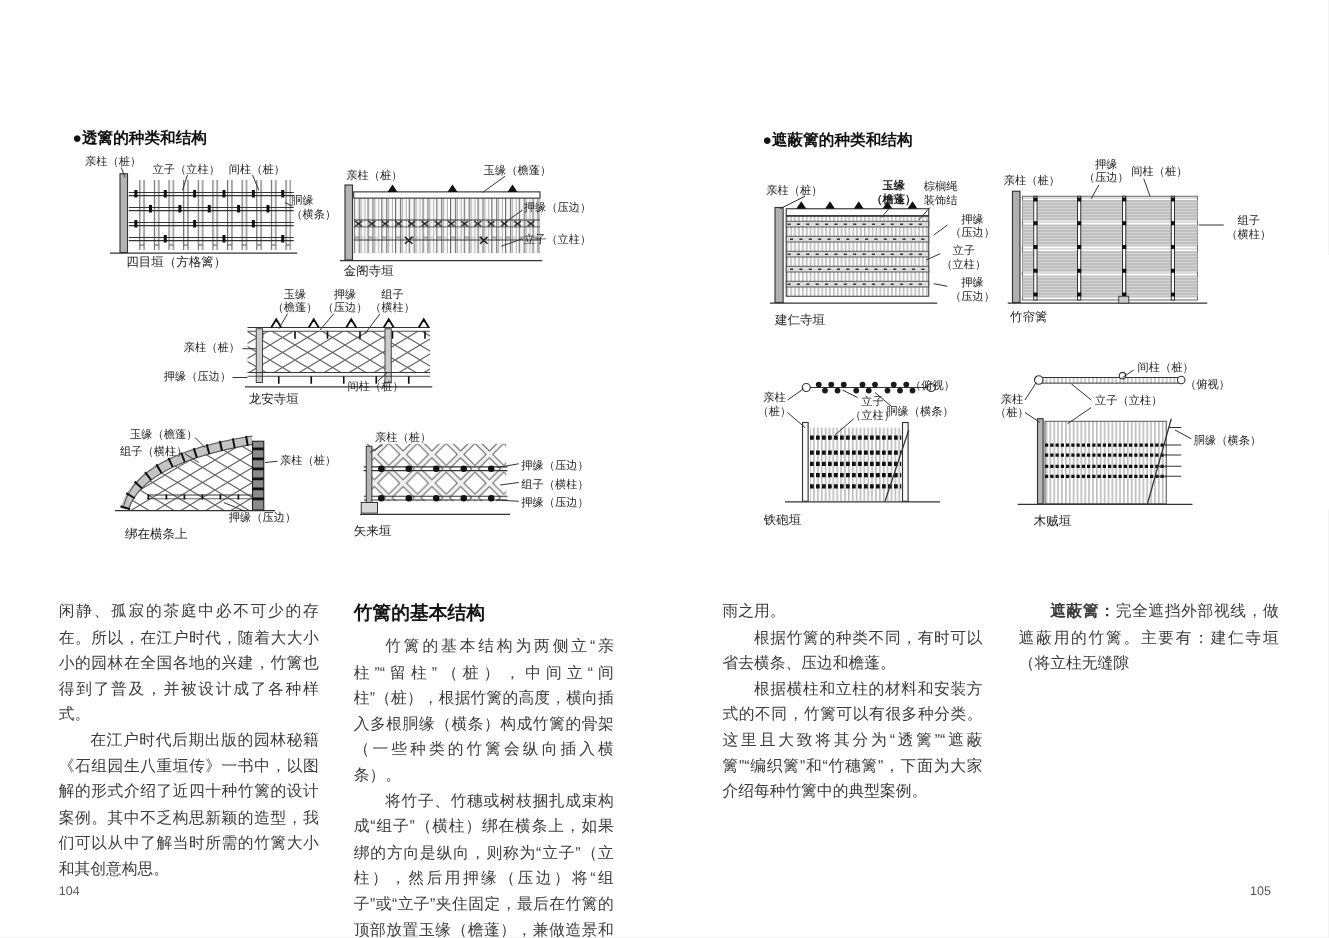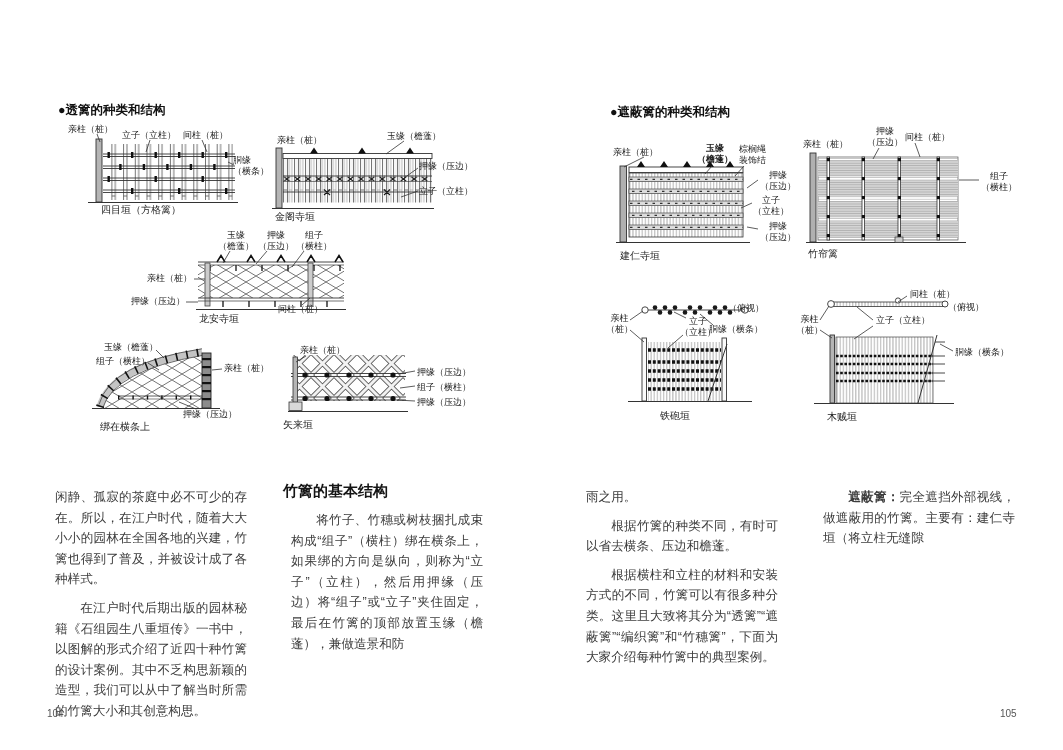--- a/index.html
+++ b/index.html
@@ -8,21 +8,21 @@
   .hdr { position:absolute; font-size:12.5px; font-weight:700; color:#111; }
   .dlabel { position:absolute; font-size:9px; line-height:10.5px; color:#222; white-space:pre-line; }
   .center { text-align:center; }
   .rightal { text-align:right; }
   .boldlab { font-weight:700; }
   .dcaption { position:absolute; font-size:10px; color:#222; }
   .diag { position:absolute; }
   .leaders { position:absolute; left:0; top:0; pointer-events:none; }
   .col { position:absolute; width:208px; color:#3c3c3c; font-size:12.6px;
          line-height:20.6px; text-align:justify; }
-  .col p { margin:8px; }
+  .col p { margin:0; }
   .ind { text-indent:2em; }
   .colhead { font-size:15px; font-weight:700; color:#151515; margin:0 0 5px 0; line-height:23px; text-align:left; }
   .colhead2 { margin-top:23px; }
   .pagenum { position:absolute; font-size:10px; color:#555; }
 </style>
 </head>
 <body>
 
 <div class="spread">
 
@@ -342,21 +342,21 @@
       </g>
       <line x1="80" y1="101" x2="99" y2="44" stroke="#333" stroke-width="1"></line>
     </svg>
   </div>
   <span class="dlabel" style="left:728px;top:303px">（俯视）</span>
   <span class="dlabel center" style="left:606px;top:313px">亲柱
 （桩）</span>
   <span class="dlabel center" style="left:680px;top:316px">立子
 （立柱）</span>
   <span class="dlabel" style="left:709px;top:324px">胴缘（横条）</span>
-  <span class="dcaption" style="left:660px;top:409px">铁砲垣</span>
+  <span class="dcaption" style="left:611px;top:409px">铁砲垣</span>
 
   <div class="diag" style="left:814px;top:294px">
     <svg width="152" height="118">
       <rect x="16" y="8" width="116" height="4.5" fill="url(#vfine)" stroke="#333" stroke-width="0.8"></rect>
       <circle cx="17" cy="10" r="3.4" fill="#fff" stroke="#333" stroke-width="0.9"></circle>
       <circle cx="84" cy="6.5" r="2.6" fill="#fff" stroke="#333" stroke-width="0.9"></circle>
       <circle cx="131" cy="10" r="3" fill="#fff" stroke="#333" stroke-width="0.9"></circle>
       <line x1="0" y1="109.5" x2="140" y2="109.5" stroke="#333" stroke-width="1"></line>
       <rect x="16" y="41" width="4.5" height="68" fill="#b5b5b5" stroke="#333" stroke-width="0.9"></rect>
       <rect x="22" y="43" width="97" height="66" fill="url(#vfine)" stroke="#444" stroke-width="0.7"></rect>
@@ -430,20 +430,21 @@
     </g>
   </svg>
 
   <div class="col" style="left:47px;top:479px">
     <p>闲静、孤寂的茶庭中必不可少的存在。所以，在江户时代，随着大大小小的园林在全国各地的兴建，竹篱也得到了普及，并被设计成了各种样式。</p>
     <p class="ind">在江户时代后期出版的园林秘籍《石组园生八重垣传》一书中，以图解的形式介绍了近四十种竹篱的设计案例。其中不乏构思新颖的造型，我们可以从中了解当时所需的竹篱大小和其创意构思。</p>
   </div>
 
   <div class="col" style="left:283px;top:479px">
     <h2 class="colhead">竹篱的基本结构</h2>
+    <p class="ind">竹篱的基本结构为两侧立“亲柱”“留柱”（桩），中间立“间柱”（桩），根据竹篱的高度，横向插入多根胴缘（横条）构成竹篱的骨架（一些种类的竹篱会纵向插入横条）。</p>
     <p class="ind">将竹子、竹穗或树枝捆扎成束构成“组子”（横柱）绑在横条上，如果绑的方向是纵向，则称为“立子”（立柱），然后用押缘（压边）将“组子”或“立子”夹住固定，最后在竹篱的顶部放置玉缘（檐蓬），兼做造景和防</p>
   </div>
 
   <div class="col" style="left:578px;top:479px">
     <p>雨之用。</p>
     <p class="ind">根据竹篱的种类不同，有时可以省去横条、压边和檐蓬。</p>
     <p class="ind">根据横柱和立柱的材料和安装方式的不同，竹篱可以有很多种分类。这里且大致将其分为“透篱”“遮蔽篱”“编织篱”和“竹穗篱”，下面为大家介绍每种竹篱中的典型案例。</p>
   </div>
 
   <div class="col" style="left:815px;top:479px">

